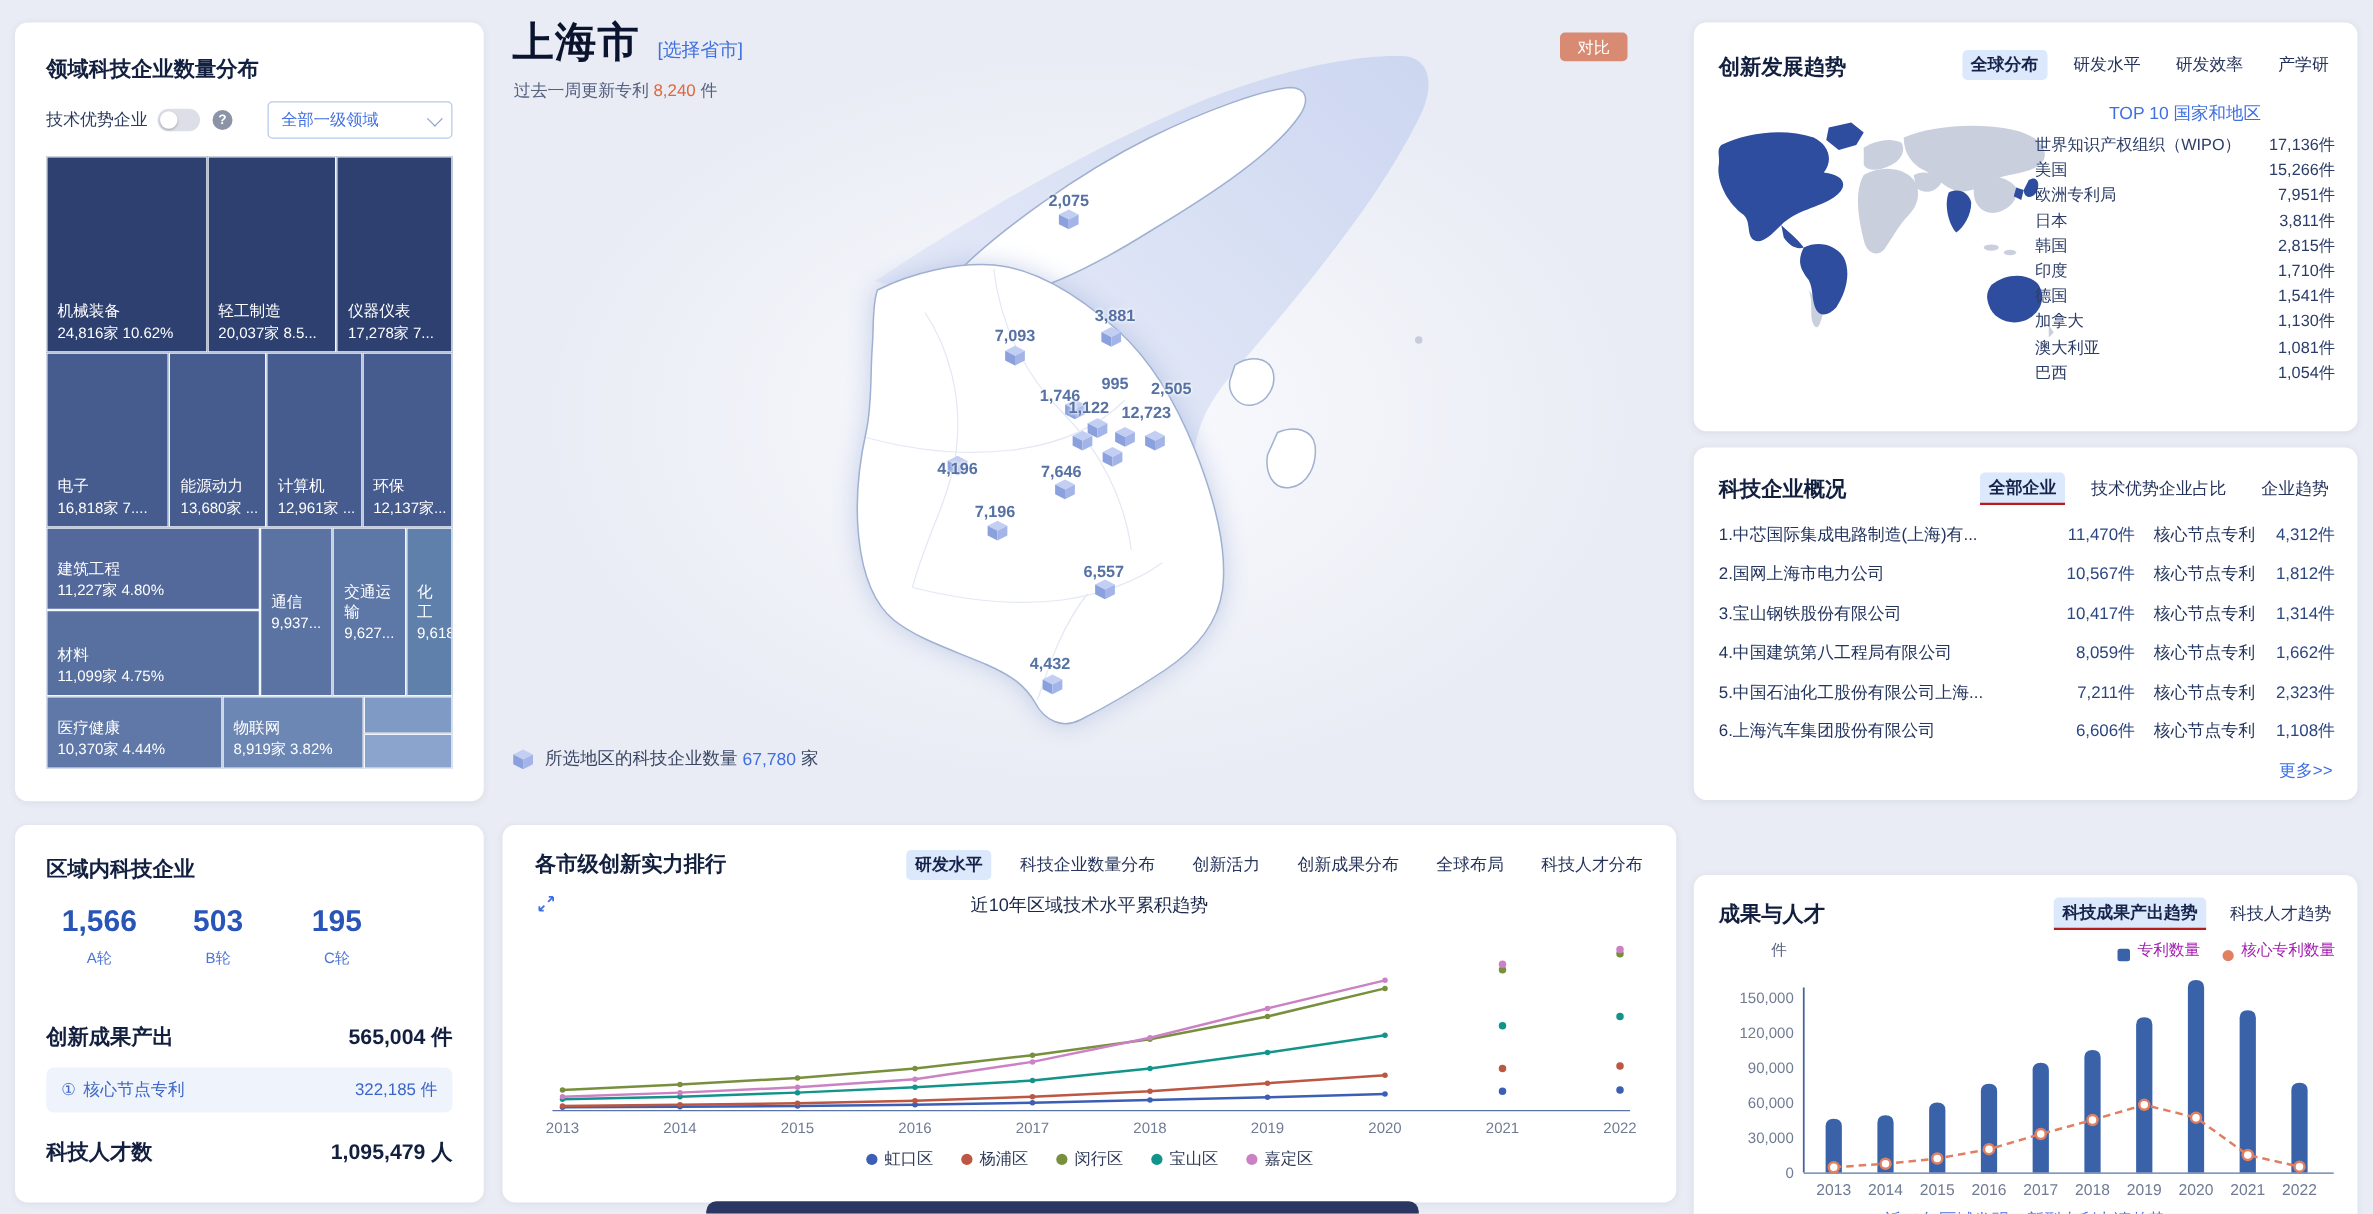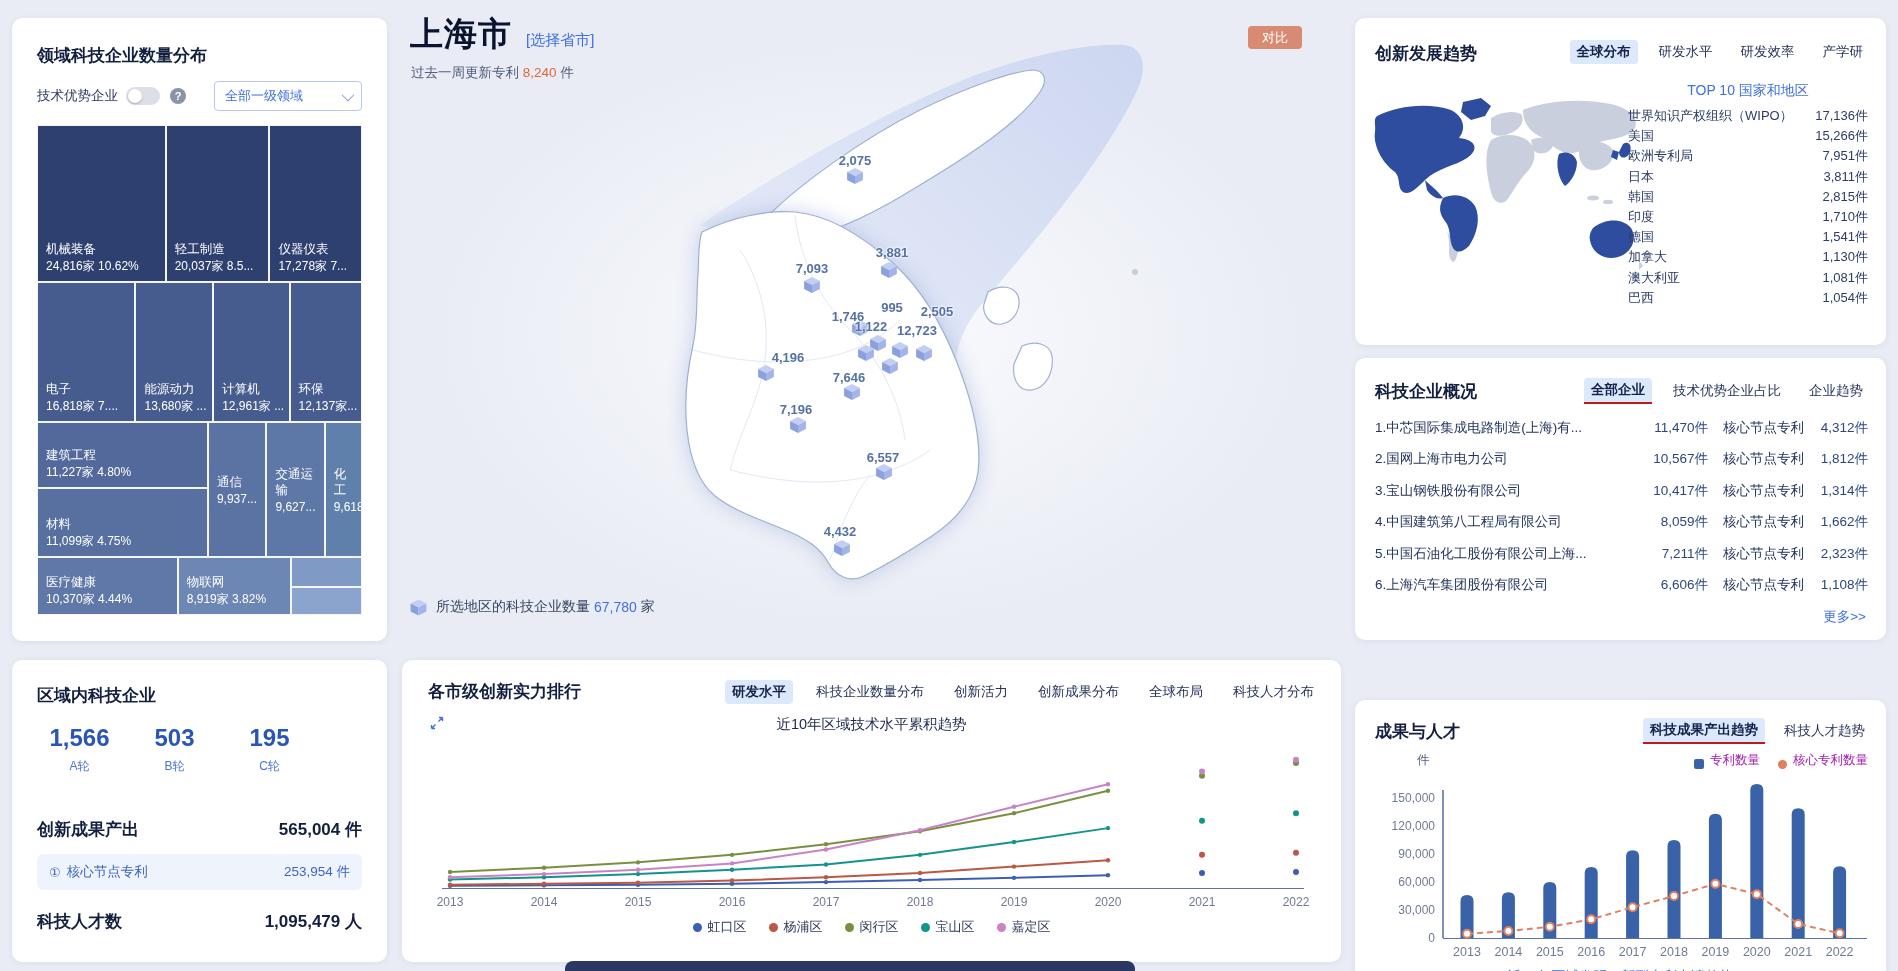--- a/index.html
+++ b/index.html
@@ -218,21 +218,21 @@
         </svg></div>
       <span class="map-label" style="left: 455px; top: 160px;">2,075</span>
       <span class="map-label" style="left: 412px; top: 268px;">7,093</span>
       <span class="map-label" style="left: 492px; top: 252px;">3,881</span>
       <span class="map-label" style="left: 448px; top: 316px;">1,746</span>
       <span class="map-label" style="left: 492px; top: 307px;">995</span>
       <span class="map-label" style="left: 513px; top: 311px; padding-left: 48px;">2,505</span>
       <span class="map-label" style="left: 471px; top: 326px;">1,122</span>
       <span class="map-label" style="left: 517px; top: 330px;">12,723</span>
       <span class="map-label" style="left: 449px; top: 377px;">7,646</span>
-      <span class="map-label" style="left: 366px; top: 357px; margin-left: 22px;">4,196</span>
+      <span class="map-label" style="left: 366px; top: 375px;">4,196</span>
       <span class="map-label" style="left: 396px; top: 409px;">7,196</span>
       <span class="map-label" style="left: 483px; top: 457px;">6,557</span>
       <span class="map-label" style="left: 440px; top: 531px;">4,432</span>
     </div>
 
   <div id="city-row">
     <span id="city-name">上海市</span>
     <span id="select-link">[选择省市]</span>
   </div>
   <div id="weekly-row">
@@ -375,21 +375,21 @@
         <div class="l">C轮</div>
       </div>
     </div>
   <div class="kv" style="top:158px;">
     <span class="k">创新成果产出</span>
     <span class="v">565,004 件</span>
   </div>
   <div id="core-row">
     <span class="ic">①</span>
     <span class="k">核心节点专利</span>
-    <span class="v">253,954 件</span>
+    <span class="v">322,185 件</span>
   </div>
   <div class="kv" style="top:250px;">
     <span class="k">科技人才数</span>
     <span class="v">1,095,479 人</span>
   </div>
 </div>
 
 <div id="innovation-panel" class="card">
   <div class="hd panel-title">创新发展趋势</div>
   <div id="innovation-tabs" class="tabs">

